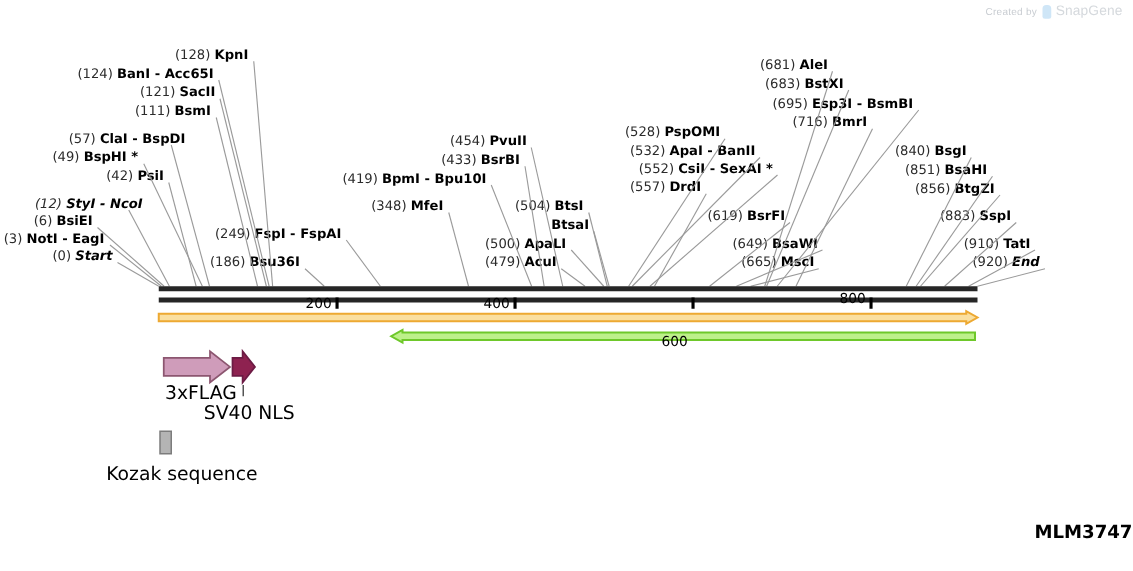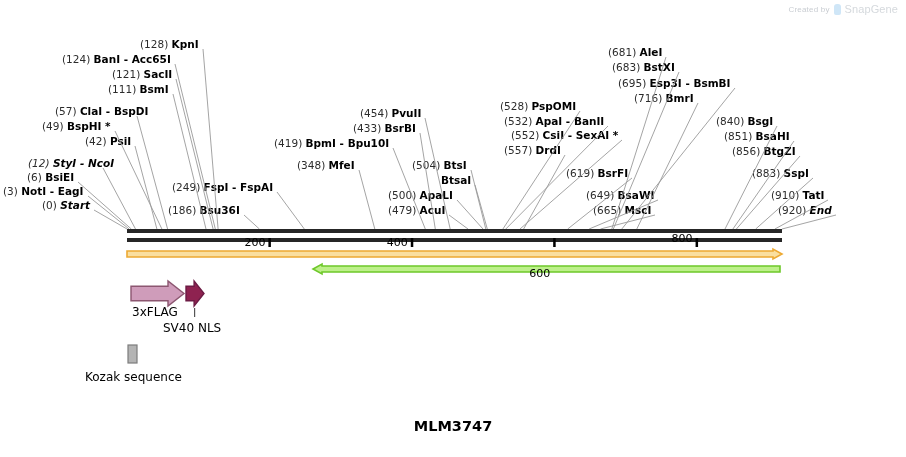--- a/index.html
+++ b/index.html
@@ -46,28 +46,28 @@
     font-family:"DejaVu Sans", sans-serif;
     font-size:11px;
     color:#000;
     white-space:nowrap;
   }
 
   
   .feat-label{
     position:absolute;
     font-family:"DejaVu Sans", sans-serif;
-    font-size:12px;
+    font-size:15px;
     color:#000;
     white-space:nowrap;
   }
 
   
   .title{
-    position:absolute; left:0; right:0; text-align:center;
+    position:absolute; left:0; right:0; text-align:right;
     font-family:"DejaVu Sans", sans-serif;
     font-weight:bold; font-size:14.5px; color:#000;
   }
   .subtitle{
     position:absolute; left:0; right:0; text-align:center;
     font-family:"DejaVu Sans", sans-serif;
     font-size:11.5px; color:#000;
   }
 </style>
 </head>

